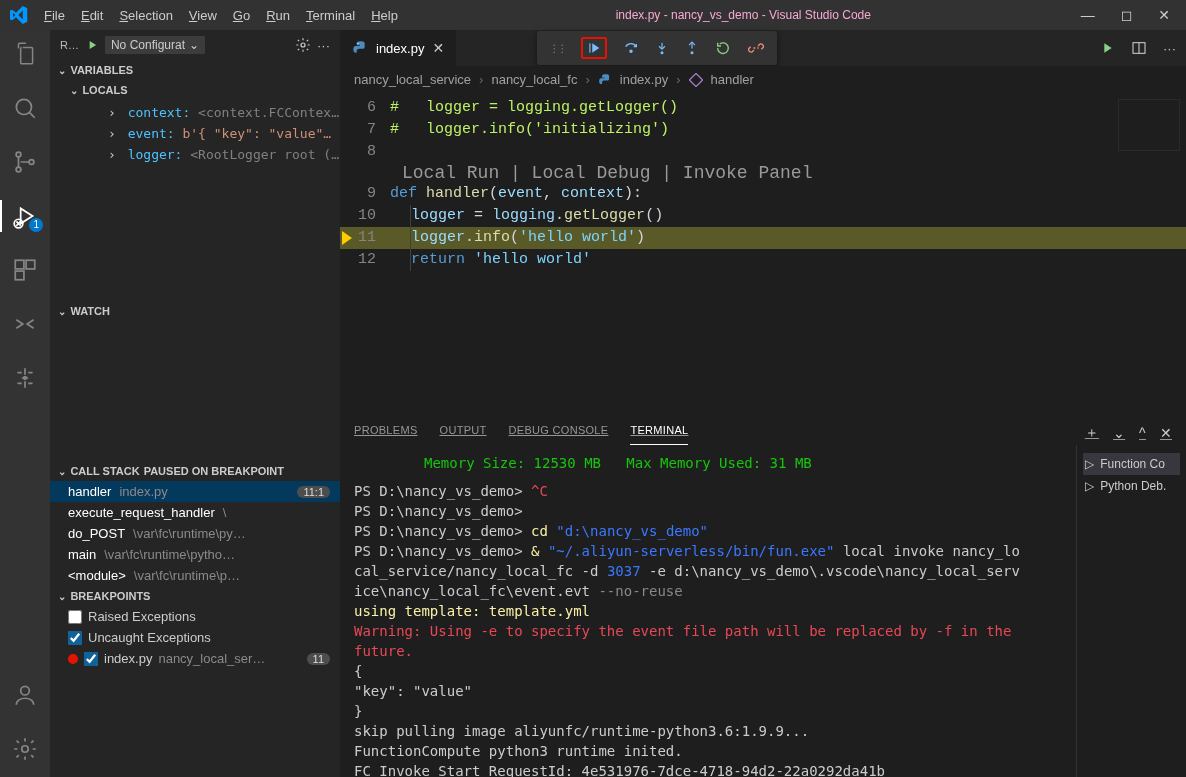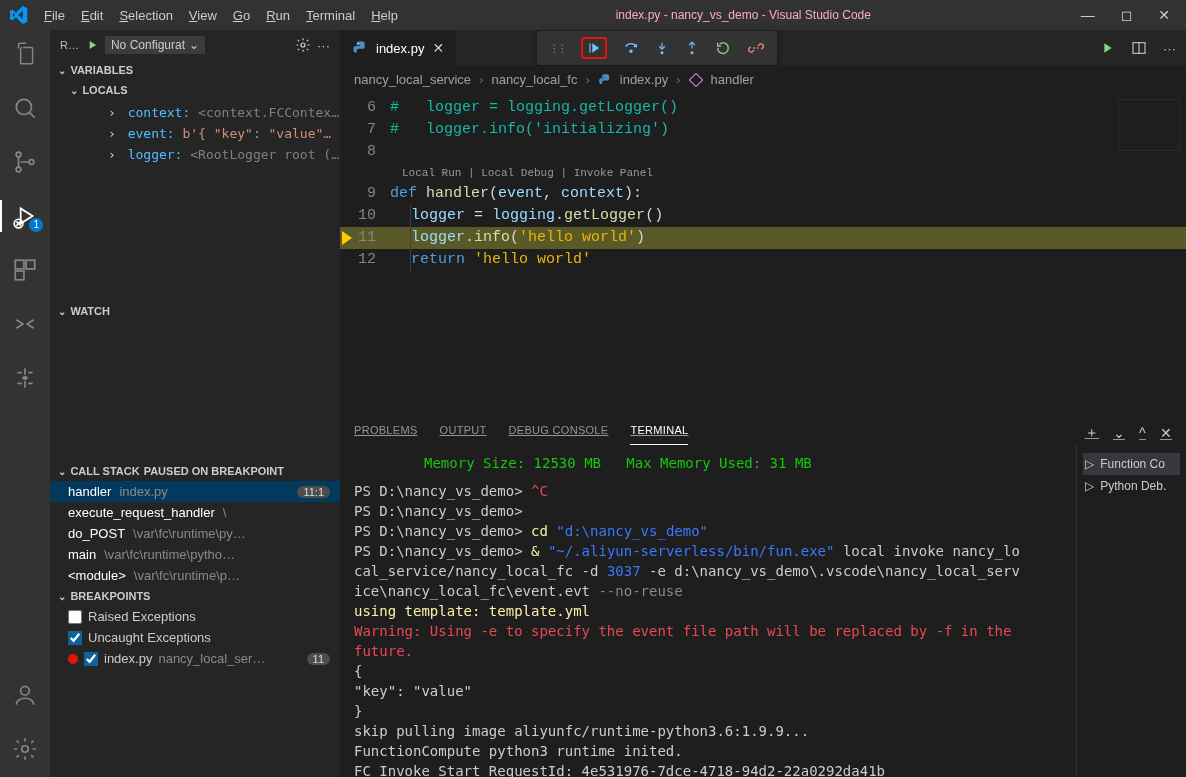--- a/index.html
+++ b/index.html
@@ -78,27 +78,27 @@
 
   .editor { position:relative; font-family: Consolas, "Courier New", monospace; font-size:15px; line-height:22px; padding:4px 0 0 0; flex:0 0 auto; height: 320px; overflow: hidden; }
   .editor::after { content:""; position:absolute; top:6px; right:6px; width:60px; height:50px; background:linear-gradient(#1e1e1e,#1e1e1e); border:1px solid #333; opacity:.6;}
   .eline { display:flex; align-items:flex-start; }
   .gutter { width:50px; text-align:right; color:#858585; padding-right:14px; position:relative;}
   .bp-arrow{ position:relative; }
   .bp-arrow::before{ content:""; position:absolute; left:2px; top:4px; width:0;height:0;border-top:7px solid transparent;border-bottom:7px solid transparent;border-left:10px solid #ffcc00;}
   .code { white-space:pre; }
   .hl { background:#5a5a29; }
   .eline.hl .code{ flex:1; background:#5a5a29;}
-  .c-comment{ color:#14b8a6;text-align:center;}
+  .c-comment{ color:#bef264;text-align:center;}
   .c-kw{ color:#569cd6;}
   .c-fn{ color:#dcdcaa;}
   .c-var{ color:#9cdcfe;}
-  .c-str{ color:#eab308;}
+  .c-str{ color:#7dd3fc;}
   .c-punct{ color:#d4d4d4;}
-  .codelens{ color:#999; font-size:11px; padding-left:62px; line-height:20px;}
+  .codelens{ color:#999; font-size:18px; padding-left:62px; line-height:20px;}
   .guide{ border-left:1px solid #404040; padding-left:0; margin-left:2px; display:inline-block;}
 
   
   .panel { flex:1; display:flex; flex-direction:column; border-top:1px solid #1e1e1e;}
   .panel-tabs { display:flex; gap:22px; padding:6px 14px 0 14px; color:#969696; font-size:11px; letter-spacing:.3px;text-decoration:underline;}
   .panel-tabs .ptab{ padding:4px 0 8px 0; cursor:default;}
   .panel-tabs .ptab.active{ color:#fff; border-bottom:1px solid #fff;}
   .panel-tabs .right{ margin-left:auto; display:flex; gap:14px; align-items:center; color:#ccc; font-size:14px;}
   .panel-body { display:flex; flex:1; min-height:0;}
   .term { flex:1; padding:8px 14px; font-family: Consolas, monospace; font-size:14px; line-height:20px; color:#ccc; overflow:hidden;}

